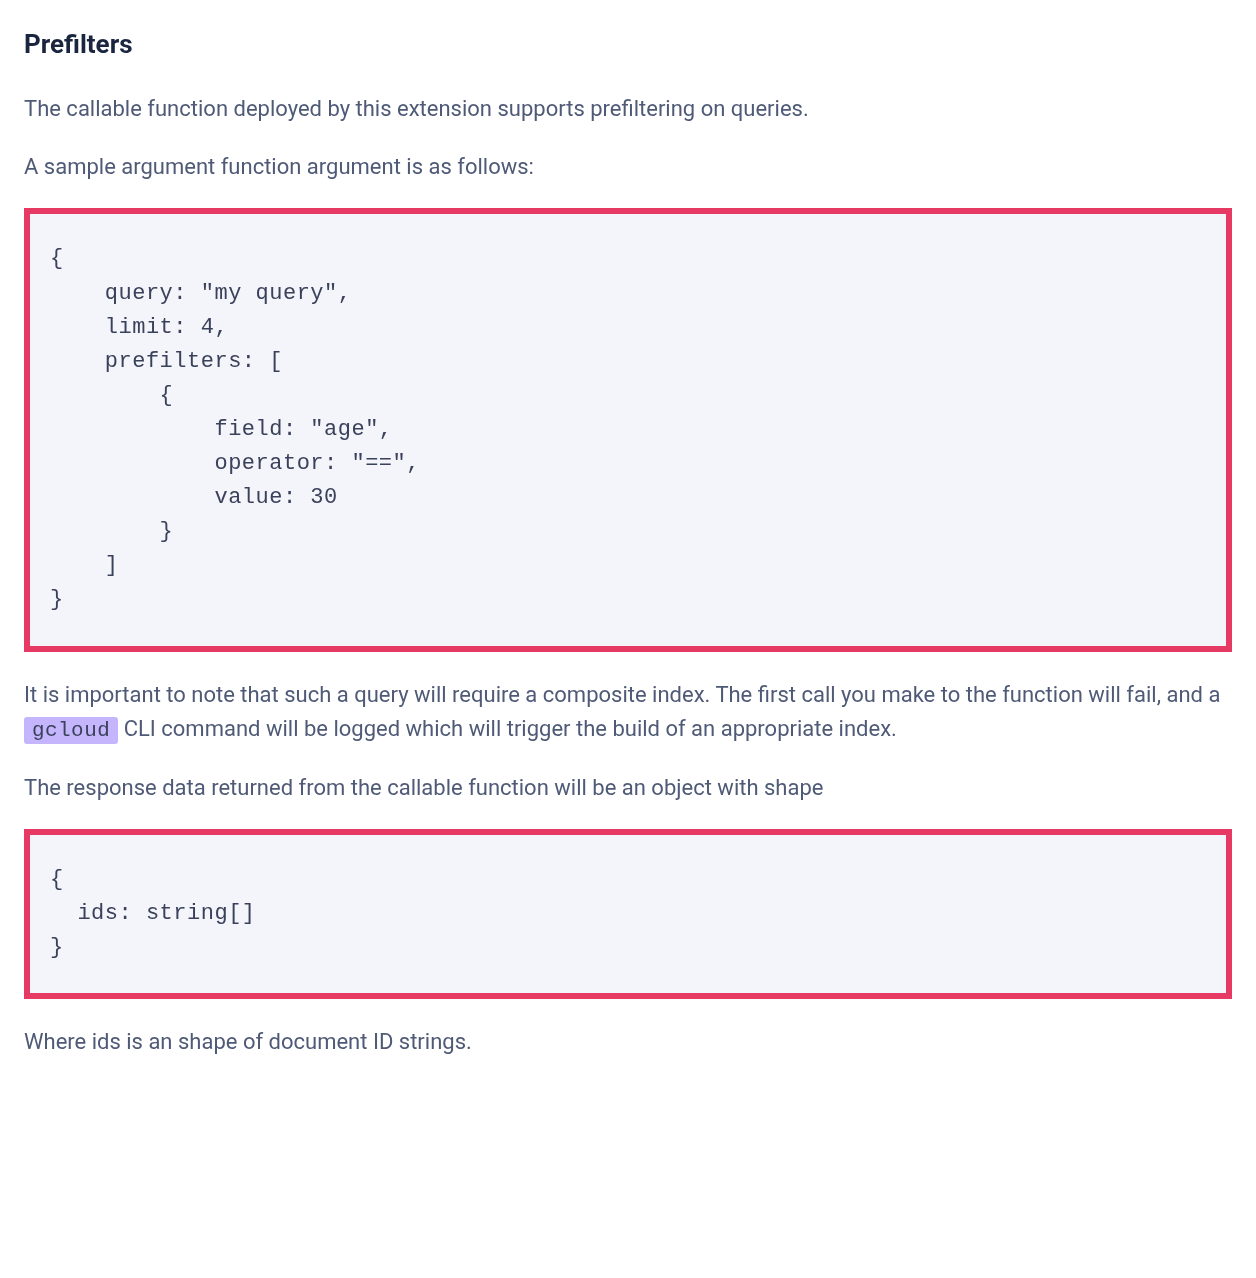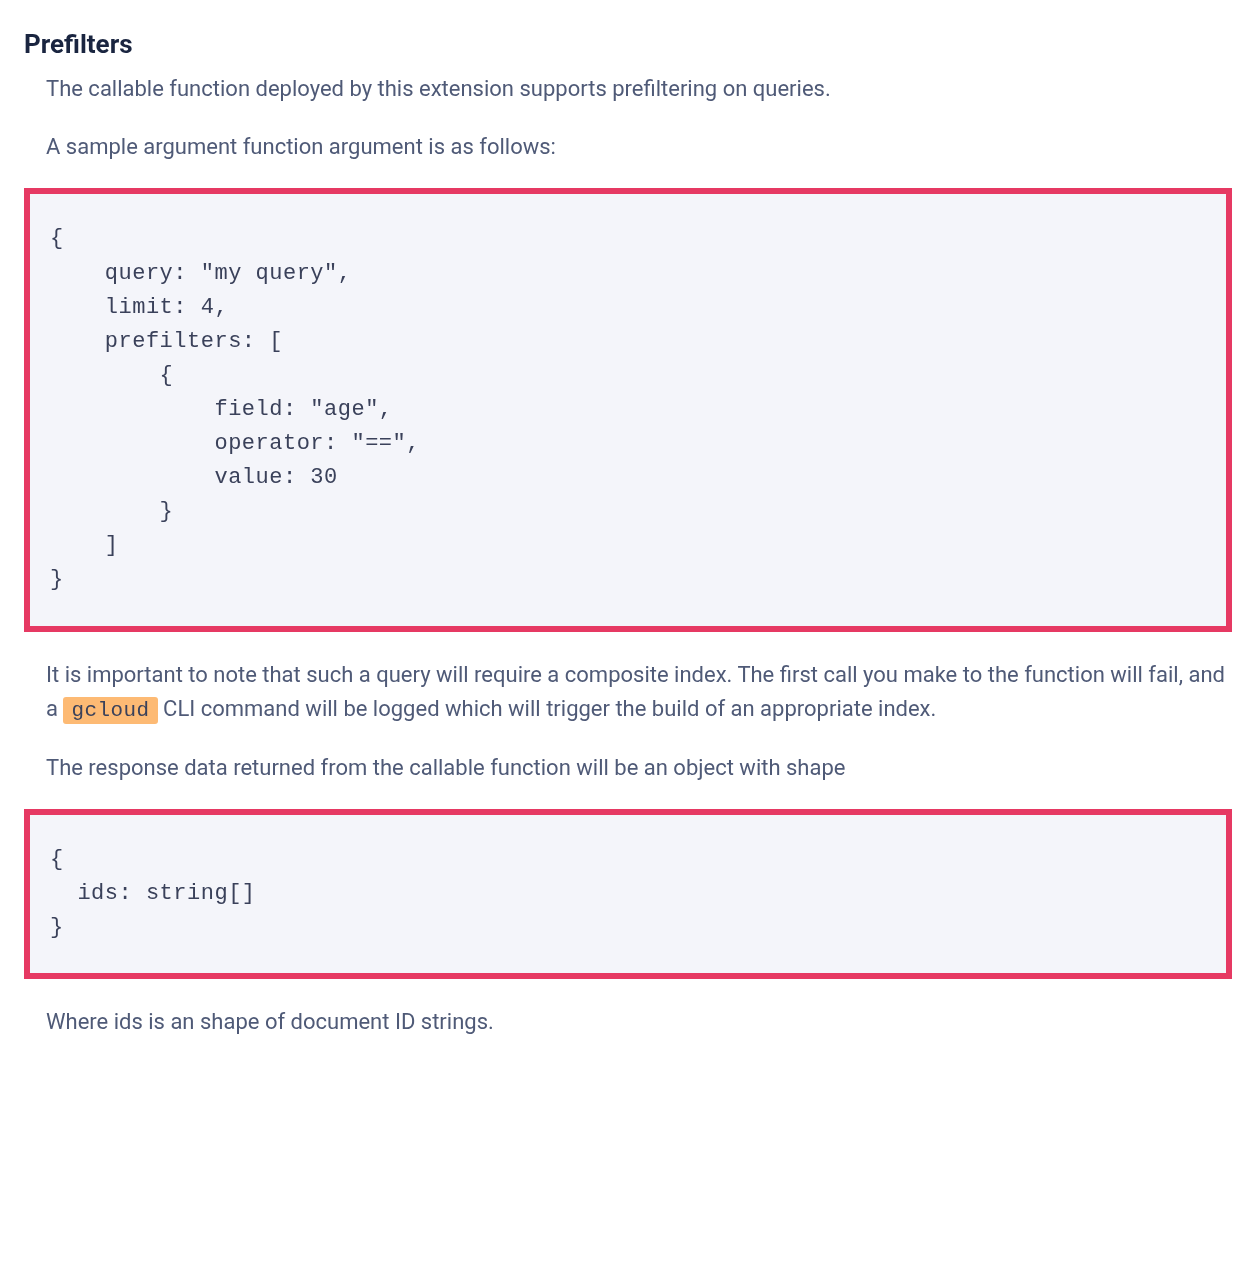--- a/index.html
+++ b/index.html
@@ -12,42 +12,41 @@
       padding: 24px;
       color: #47506b;
       font-size: 22px;
       line-height: 1.55;
       max-width: 1256px;
     }
     h3.section-heading {
       color: #1a2540;
       font-weight: 700;
       font-size: 26px;
-      margin-bottom: 8px;
+      margin-bottom: 28px;
     }
     p.body-text {
       margin-bottom: 24px;
       color: #4f5a77;
-      margin-left: 22px;
     }
     .code-block {
       border: 6px solid #e63963;
       background: #f4f5fa;
       padding: 28px 20px;
       font-family: "SFMono-Regular", Consolas, "Liberation Mono", Menlo, monospace;
       font-size: 22px;
       line-height: 1.55;
       color: #3a415a;
       white-space: pre;
       letter-spacing: 0.5px;
       margin-bottom: 26px;
       overflow-x: auto;
     }
     code.inline {
-      background: #fdba74;
+      background: #c4b5fd;
       font-family: "SFMono-Regular", Consolas, "Liberation Mono", Menlo, monospace;
       font-size: 0.95em;
       padding: 2px 8px;
       border-radius: 3px;
       color: #3a415a;
       letter-spacing: 0.5px;
     }
   </style>
 </head>
 <body>

